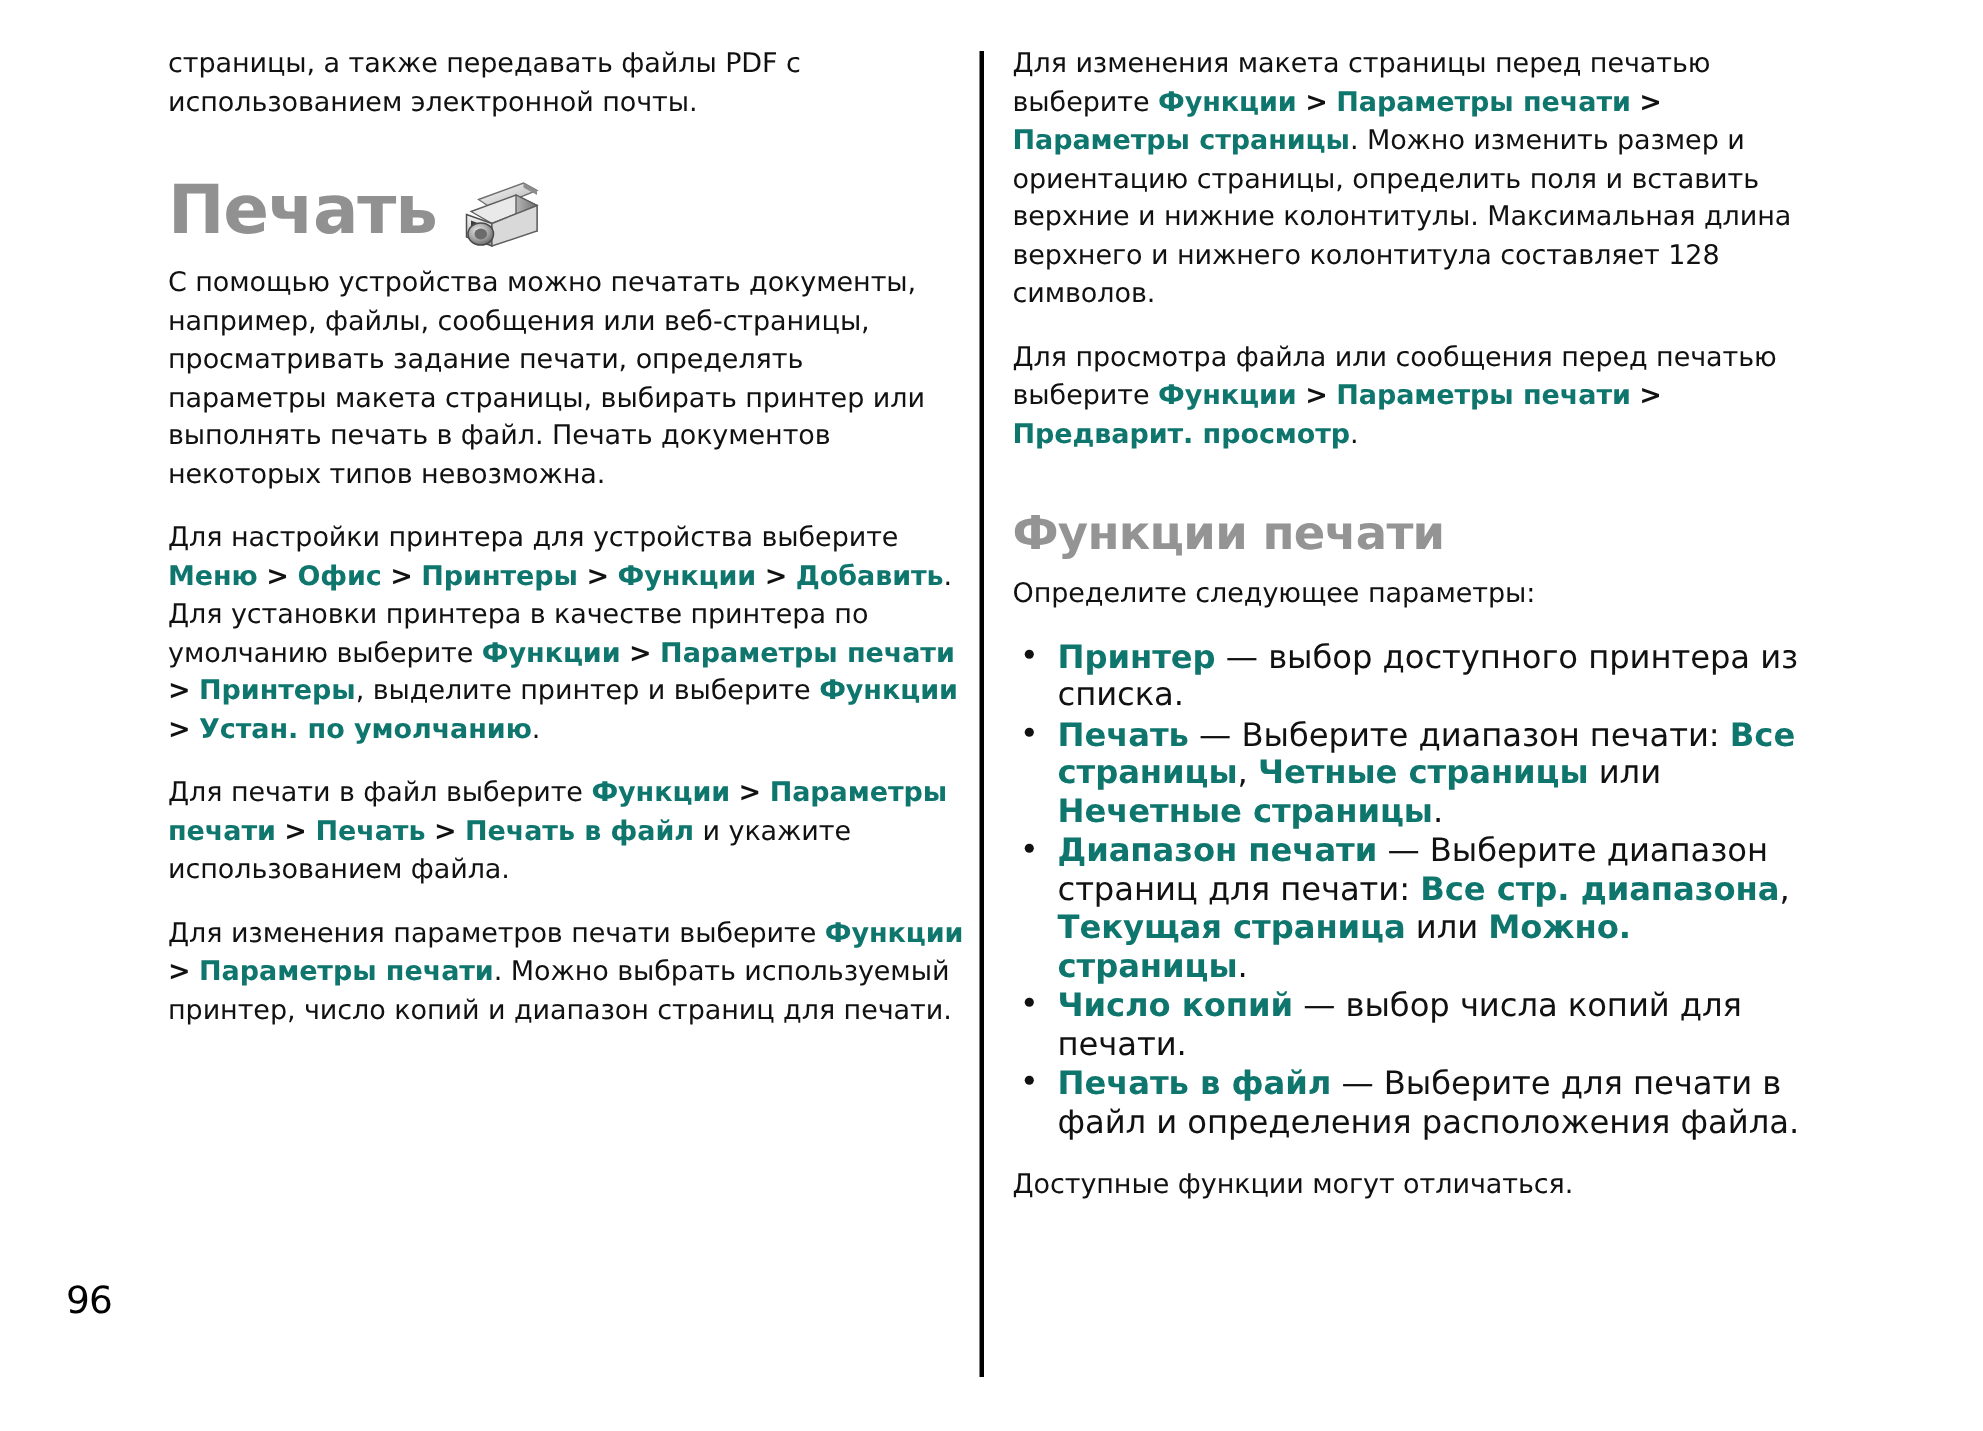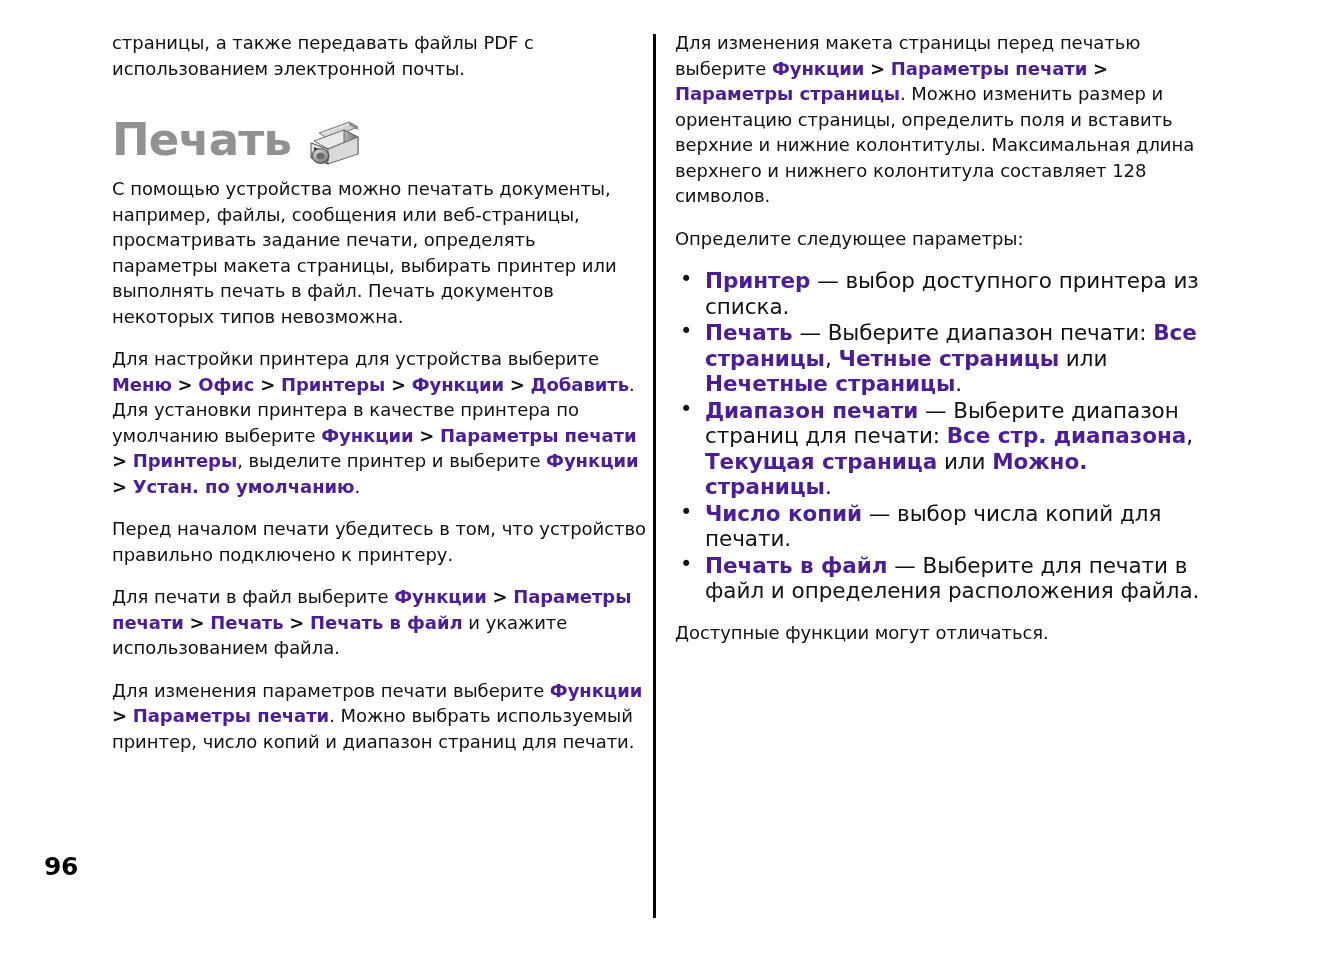--- a/index.html
+++ b/index.html
@@ -21,21 +21,21 @@
     width: 1322px;
     height: 954px;
   }
 
   
   .folio {
     position: absolute;
     left: 44px;
     top: 852px;
     font-size: 25px;
-    font-weight: bold;
+    font-weight: normal;
     color: #000;
     letter-spacing: -0.5px;
   }
 
   
   .col {
     position: absolute;
     top: 30px;
   }
   .col-left {
@@ -82,21 +82,21 @@
   .h2 {
     margin: 36px 0 9px 0;
     font-size: 31px;
     line-height: 36px;
     font-weight: bold;
     color: #949494;
     letter-spacing: -0.5px;
   }
 
   .lnk {
-    color: #4c1d95;
+    color: #0f766e;
     font-weight: bold;
     text-align: center;
   }
   .sep {
     color: #111111;
     font-weight: bold;
   }
   .dash { color: #111111; }
 
   
@@ -188,34 +188,35 @@
           <ellipse cx="15.5" cy="38" rx="4.2" ry="3.6" fill="#6b6b6b"></ellipse>
         </svg>
       </span>
     </div>
 
     <p>С помощью устройства можно печатать документы, например, файлы, сообщения или веб-страницы, просматривать задание печати, определять параметры макета страницы, выбирать принтер или выполнять печать в файл. Печать документов некоторых типов невозможна.</p>
 
 
     <p><span>Для настройки принтера для устройства выберите </span><span class="lnk">Меню</span> <span class="sep">&gt;</span> <span class="lnk">Офис</span> <span class="sep">&gt;</span> <span class="lnk">Принтеры</span> <span class="sep">&gt;</span> <span class="lnk">Функции</span> <span class="sep">&gt;</span> <span class="lnk">Добавить</span><span>. Для установки принтера в качестве принтера по умолчанию выберите </span><span class="lnk">Функции</span> <span class="sep">&gt;</span> <span class="lnk">Параметры печати</span> <span class="sep">&gt;</span> <span class="lnk">Принтеры</span><span>, выделите принтер и выберите </span><span class="lnk">Функции</span> <span class="sep">&gt;</span> <span class="lnk">Устан. по умолчанию</span><span>.</span></p>
 
-    <p>Перед началом печати убедитесь в том, что устройство правильно подключено к принтеру.</p>
 
 
     <p><span>Для печати в файл выберите </span><span class="lnk">Функции</span> <span class="sep">&gt;</span> <span class="lnk">Параметры печати</span> <span class="sep">&gt;</span> <span class="lnk">Печать</span> <span class="sep">&gt;</span> <span class="lnk">Печать в файл</span><span> и укажите использованием файла.</span></p>
 
     <p><span>Для изменения параметров печати выберите </span><span class="lnk">Функции</span> <span class="sep">&gt;</span> <span class="lnk">Параметры печати</span><span>. Можно выбрать используемый принтер, число копий и диапазон страниц для печати.</span></p>
 
   </div>
 
   <div class="col col-right">
 
     <p><span>Для изменения макета страницы перед печатью выберите </span><span class="lnk">Функции</span> <span class="sep">&gt;</span> <span class="lnk">Параметры печати</span> <span class="sep">&gt;</span> <span class="lnk">Параметры страницы</span><span>. Можно изменить размер и ориентацию страницы, определить поля и вставить верхние и нижние колонтитулы. Максимальная длина верхнего и нижнего колонтитула составляет 128 символов.</span></p>
 
-
+    <p><span>Для просмотра файла или сообщения перед печатью выберите </span><span class="lnk">Функции</span> <span class="sep">&gt;</span> <span class="lnk">Параметры печати</span> <span class="sep">&gt;</span> <span class="lnk">Предварит. просмотр</span><span>.</span></p>
+
+    <div class="h2">Функции печати</div>
 
 
     <p>Определите следующее параметры:</p>
 
     <ul class="bullets">
 
       <li>
         <span class="bullet-dot">•</span>
         <span class="lnk">Принтер</span>
         <span class="dash">—</span><span> выбор доступного принтера из списка.</span>

